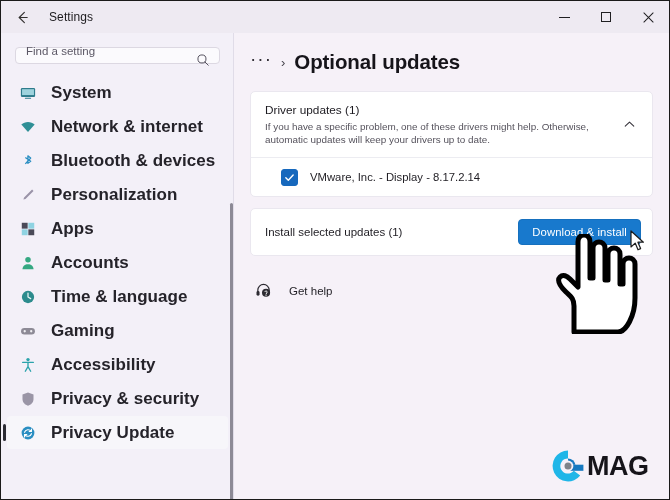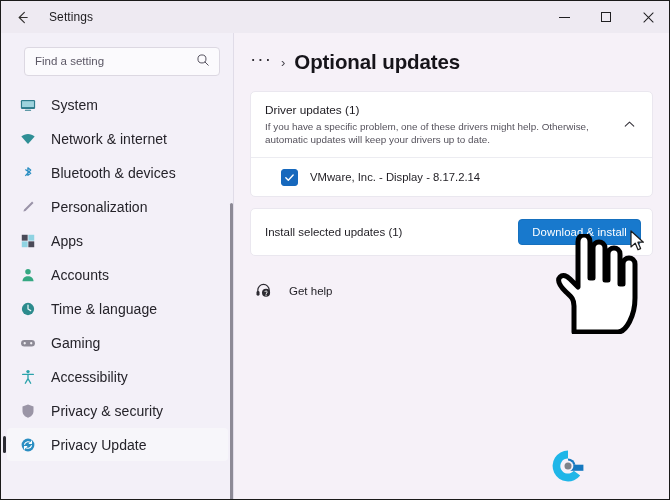--- a/index.html
+++ b/index.html
@@ -49,25 +49,25 @@
 
   
   #sidebar {
     position: absolute; left: 0; top: 32px;
     width: 233px; height: 467px;
     background: #f3f0f8;
   }
   #search-wrap { padding: 14px 14px 0 14px; }
   #search-box {
     position: relative;
-    height: 29px;
+    height: 17px;
     background: #fbfafd;
     border: 1px solid #dcd8e2;
     border-radius: 4px;
-    display: flex; align-items: flex-start; margin-left: 9px;
+    display: flex; align-items: flex-end;
   }
   #search-input {
     border: none; outline: none; background: transparent;
     font-family: "Liberation Sans", sans-serif;
     font-size: 11.5px; color: #4a4751;
     padding-left: 10px; width: 178px; height: 25px;
   }
   #search-input::placeholder { color: #5c5866; opacity: 1; }
   #search-icon {
     position: absolute; right: 8px; top: 4px;
@@ -91,22 +91,23 @@
     width: 3px; height: 17px;
     background: #2b2b33; border-radius: 2px;
   }
   .nav-ico {
     width: 17px; height: 17px;
     display: flex; align-items: center; justify-content: center;
     flex: 0 0 17px;
   }
   .nav-lbl {
     margin-left: 15px;
-    font-size: 14px; color: #25232a;
+    font-size: 17px; color: #25232a;
     letter-spacing: .05px;
+    font-weight: bold;
   }
   #side-scroll {
     position: absolute; right: 1px; top: 170px;
     width: 3px; height: 300px;
     background: #8d8a96; border-radius: 2px;
   }
   #side-divider {
     position: absolute; left: 232px; top: 32px;
     width: 1px; height: 467px; background: #e0dce8;
   }
@@ -435,15 +436,16 @@
   </svg>
 
   <div id="watermark">
     <svg width="36" height="36" viewBox="0 0 36 36">
       <path d="M18 2.6a15.4 15.4 0 1 0 12.2 24.8l-6.4-4.6A7.6 7.6 0 1 1 18 10.4z" fill="#1fb6e8"></path>
       <path d="M18 10.4a7.6 7.6 0 0 1 7.5 6.3H18z" fill="#1679c0"></path>
       <path d="M33.4 16.7H18v6.1h15.4z" fill="#1679c0"></path>
       <circle cx="18" cy="18" r="5.4" fill="#f6f1f8"></circle>
       <circle cx="18" cy="18" r="3.5" fill="#7f8389"></circle>
     </svg>
+    <span id="wm-text">MAG</span>
   </div>
 
 </div>
 
 </body></html>

